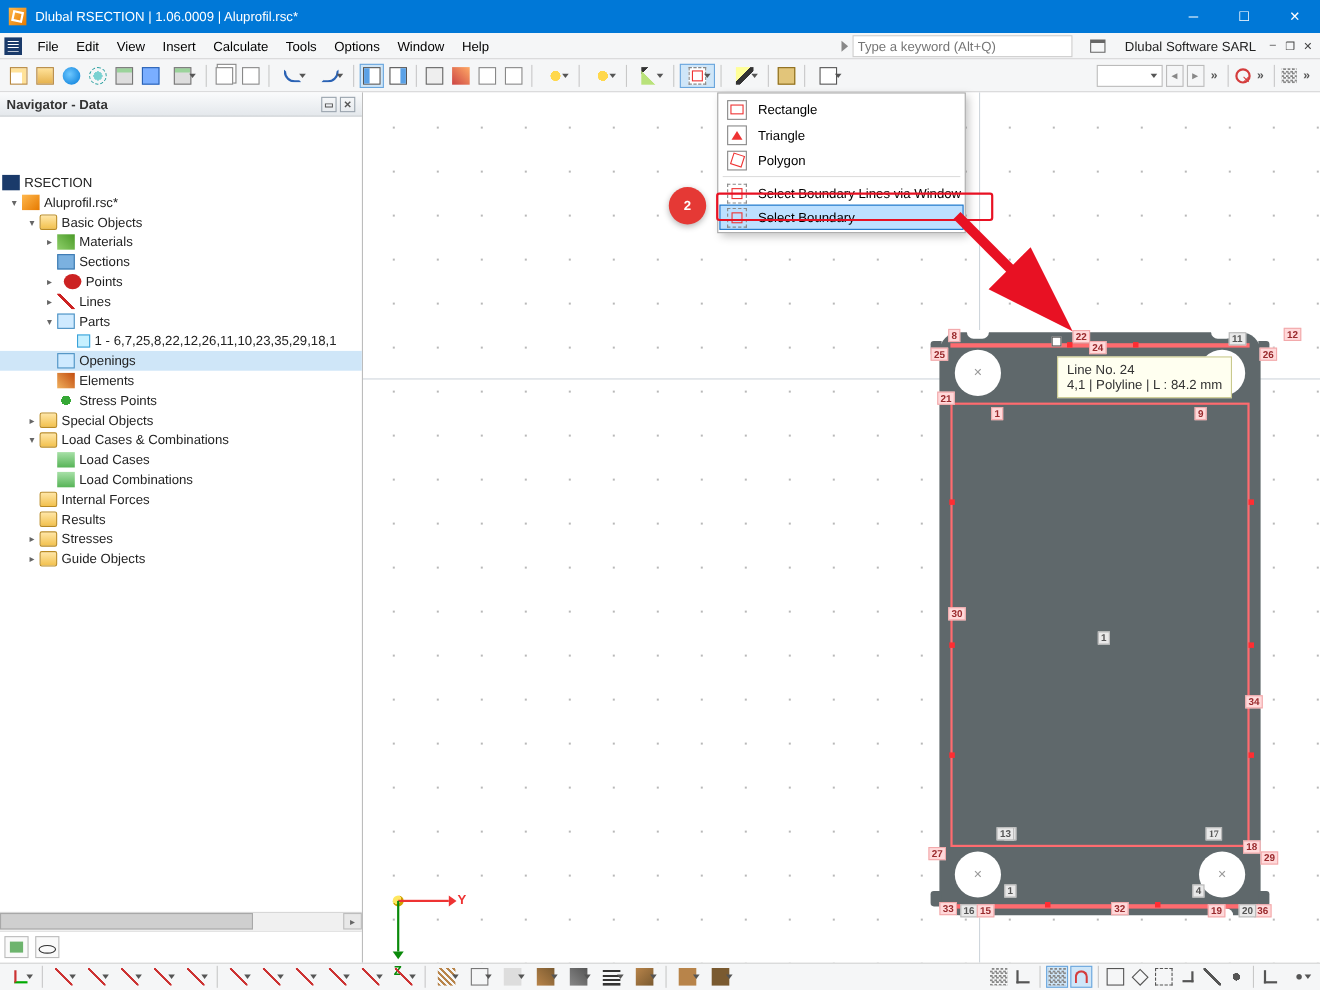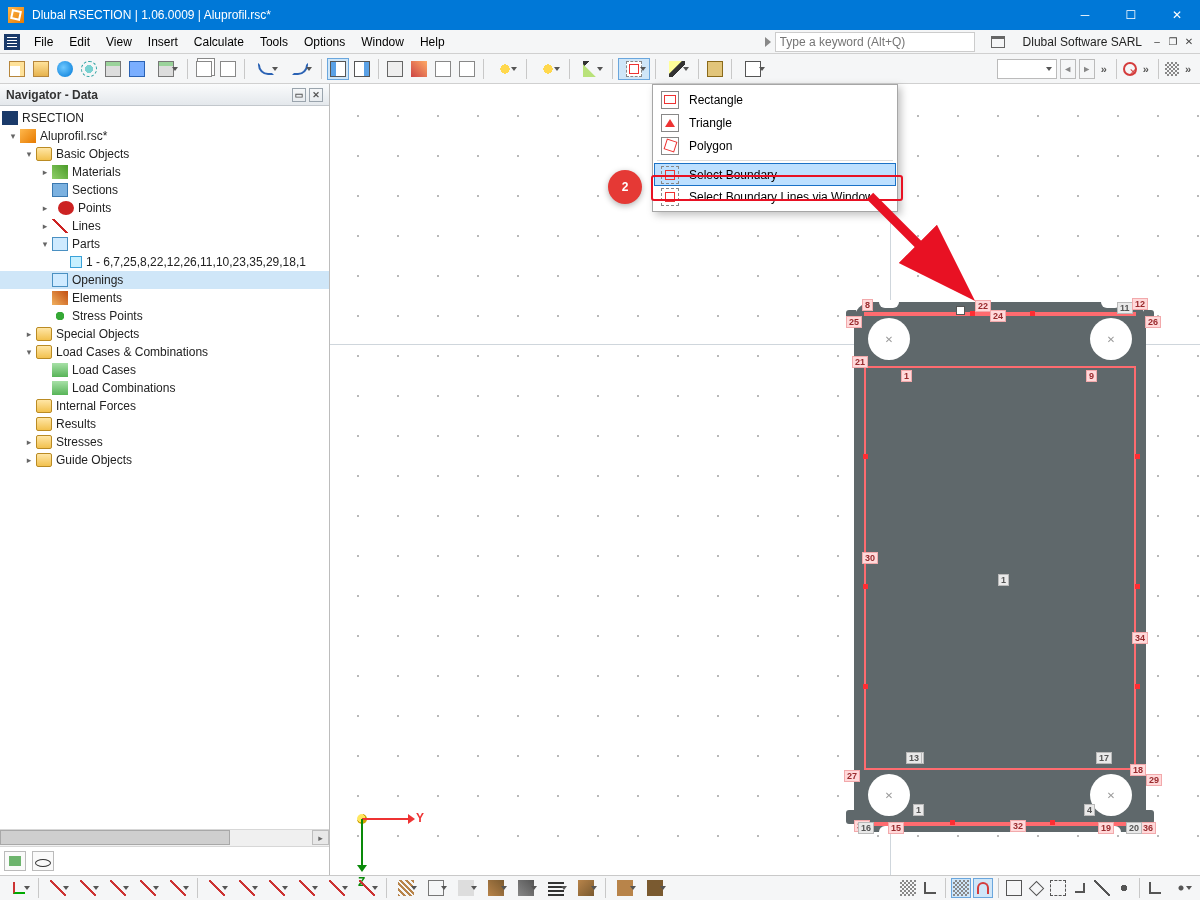--- a/index.html
+++ b/index.html
@@ -66,21 +66,21 @@
 .ic-bug::after{content:"✕";position:absolute;right:-2px;bottom:-3px;font-size:9px;color:#d43c3c;}
 .dotsquare{width:14px;height:14px;background:repeating-conic-gradient(#888 0 25%,transparent 0 50%) 0 0/4px 4px;}
 
 
 .work-area{display:flex;height:calc(900px - 30px - 24px - 30px - 25px);}
 .navigator{width:330px;background:#fff;border-right:1px solid #bcbcbc;display:flex;flex-direction:column;}
 .nav-title{height:22px;background:linear-gradient(#fafbfc,#e4e8ec);border-bottom:1px solid #c2c7cc;display:flex;align-items:center;padding:0 6px;font-weight:600;color:#333;}
 .nav-title .ttl-btns{margin-left:auto;display:flex;gap:3px;}
 .nav-title .ttl-btn{width:14px;height:14px;border:1px solid #9aa4ad;display:flex;align-items:center;justify-content:center;font-size:9px;color:#555;}
 
-.tree{flex:1;overflow:auto;font-size:12px;color:#222;padding-top:3px;}
+.tree{flex:1;overflow:auto;font-size:12px;color:#222;padding-top:3px;margin-top:48px;}
 .tree-item{display:flex;align-items:center;height:18px;white-space:nowrap;position:relative;}
 .tree-item .tw{width:14px;height:14px;display:flex;align-items:center;justify-content:center;color:#666;font-size:9px;cursor:default;}
 .tree-item .ti-icon{width:16px;height:14px;margin-right:4px;flex-shrink:0;}
 .folder{background:linear-gradient(#ffe6a6,#f2c14e);border:1px solid #ba8b23;border-radius:2px;}
 .docblue{background:#c6f0ff;border:1px solid #3aa2d9;}
 .dotred{width:4px;height:4px;background:#c22;border-radius:50%;margin:5px 6px;}
 .slash{background:linear-gradient(45deg,transparent 45%, #c22 45% 55%, transparent 55%);}
 .cube{background:#cfeaff;border:1px solid #4a90c2;}
 .el-red{background:linear-gradient(45deg,#f0b05e,#c24d10);}
 .pt-green{background:radial-gradient(circle,#36a836 40%,transparent 41%);}
@@ -448,52 +448,56 @@
 
       <div class="num-lbl" style="left:532px;top:215px;">8</div>
       <div class="num-lbl" style="left:516px;top:232px;">25</div>
       <div class="num-lbl" style="left:522px;top:272px;">21</div>
       <div class="num-lbl" style="left:571px;top:286px;">1</div>
       <div class="num-lbl gray" style="left:583px;top:668px;">1</div>
       <div class="num-lbl gray" style="left:583px;top:720px;">1</div>
       <div class="num-lbl" style="left:645px;top:216px;">22</div>
       <div class="num-lbl" style="left:660px;top:226px;">24</div>
       <div class="num-lbl gray" style="left:787px;top:218px;">11</div>
-      <div class="num-lbl" style="left:802px;top:214px;">12</div>
+      <div class="num-lbl" style="left:837px;top:214px;">12</div>
       <div class="num-lbl" style="left:815px;top:232px;">26</div>
       <div class="num-lbl" style="left:756px;top:286px;">9</div>
       <div class="num-lbl gray" style="left:668px;top:490px;">1</div>
       <div class="num-lbl" style="left:532px;top:468px;">30</div>
       <div class="num-lbl" style="left:802px;top:548px;">34</div>
       <div class="num-lbl gray" style="left:576px;top:668px;">13</div>
       <div class="num-lbl" style="left:514px;top:686px;">27</div>
       <div class="num-lbl" style="left:524px;top:736px;">33</div>
-      <div class="num-lbl gray" style="left:528px;top:738px;">16</div>
+      <div class="num-lbl gray" style="left:543px;top:738px;">16</div>
       <div class="num-lbl" style="left:558px;top:738px;">15</div>
       <div class="num-lbl" style="left:680px;top:736px;">32</div>
-      <div class="num-lbl gray" style="left:766px;top:668px;">17</div>
+      <div class="num-lbl gray" style="left:766px;top:668px;font-family:Liberation Serif, serif;">17</div>
       <div class="num-lbl" style="left:800px;top:680px;">18</div>
       <div class="num-lbl" style="left:816px;top:690px;">29</div>
       <div class="num-lbl" style="left:768px;top:738px;">19</div>
       <div class="num-lbl" style="left:810px;top:738px;">36</div>
       <div class="num-lbl gray" style="left:796px;top:738px;">20</div>
       <div class="num-lbl gray" style="left:754px;top:720px;">4</div>
 
       <div class="bnd-dot" style="left:533px;top:370px;"></div>
       <div class="bnd-dot" style="left:533px;top:500px;"></div>
       <div class="bnd-dot" style="left:533px;top:600px;"></div>
       <div class="bnd-dot" style="left:805px;top:370px;"></div>
       <div class="bnd-dot" style="left:805px;top:500px;"></div>
       <div class="bnd-dot" style="left:805px;top:600px;"></div>
       <div class="bnd-dot" style="left:640px;top:227px;"></div>
       <div class="bnd-dot" style="left:700px;top:227px;"></div>
       <div class="bnd-dot" style="left:620px;top:736px;"></div>
       <div class="bnd-dot" style="left:720px;top:736px;"></div>
 
       <div class="sel-sq" style="left:626px;top:222px;"></div>
+      <div class="tooltip" style="left:631px;top:240px;">
+        <div>Line No. 24</div>
+        <div>4,1 | Polyline | L : 84.2 mm</div>
+      </div>
     </div>
   </div>
 </div>
 
 <div class="bottom-bar">
   <div class="bb-btn drop">
       <div class="bb-icon" style="border-bottom:2px solid #0a0;border-left:2px solid #c33;width:12px;height:12px;"></div>
     </div>
   <div class="tb-sep"></div>
   <div class="bb-btn drop">
@@ -595,41 +599,41 @@
     </div>
   <div class="tb-sep"></div>
   <div class="bb-btn">
       <div class="bb-icon" style="border-left:2px solid #555;border-bottom:2px solid #555;width:12px;height:12px;"></div>
     </div>
   <div class="bb-btn drop">
       <div class="bb-icon" style="background:radial-gradient(circle,#555 2px,transparent 3px);"></div>
     </div>
 </div>
 
-<div class="dropdown" style="left:652px;top:84px;width:246px;">
+<div class="dropdown" style="left:652px;top:84px;width:226px;">
   <div class="dd-item">
       <div class="dd-icon rect"></div>
       <span>Rectangle</span>
     </div>
   <div class="dd-item">
       <div class="dd-icon tri"></div>
       <span>Triangle</span>
     </div>
   <div class="dd-item">
       <div class="dd-icon poly"></div>
       <span>Polygon</span>
     </div>
   <div style="height:1px;background:#ddd;margin:3px 2px;"></div>
+  <div class="dd-item">
+      <div class="dd-icon selb"></div>
+      <span>Select Boundary Lines via Window</span>
+    </div>
   <div class="dd-item highlight">
       <div class="dd-icon selb"></div>
       <span>Select Boundary</span>
-    </div>
-  <div class="dd-item">
-      <div class="dd-icon selb"></div>
-      <span>Select Boundary Lines via Window</span>
     </div>
 </div>
 <div class="dd-red-box" style="left:651px;top:175px;width:252px;height:26px;"></div>
 
 <div class="callout-badge" style="left:608px;top:170px;">
     <span>2</span>
   </div>
 <svg style="position:absolute;left:870px;top:196px;width:110px;height:110px;overflow:visible;">
   <defs>
       <marker id="ah" markerWidth="10" markerHeight="10" refX="6" refY="3" orient="auto">

